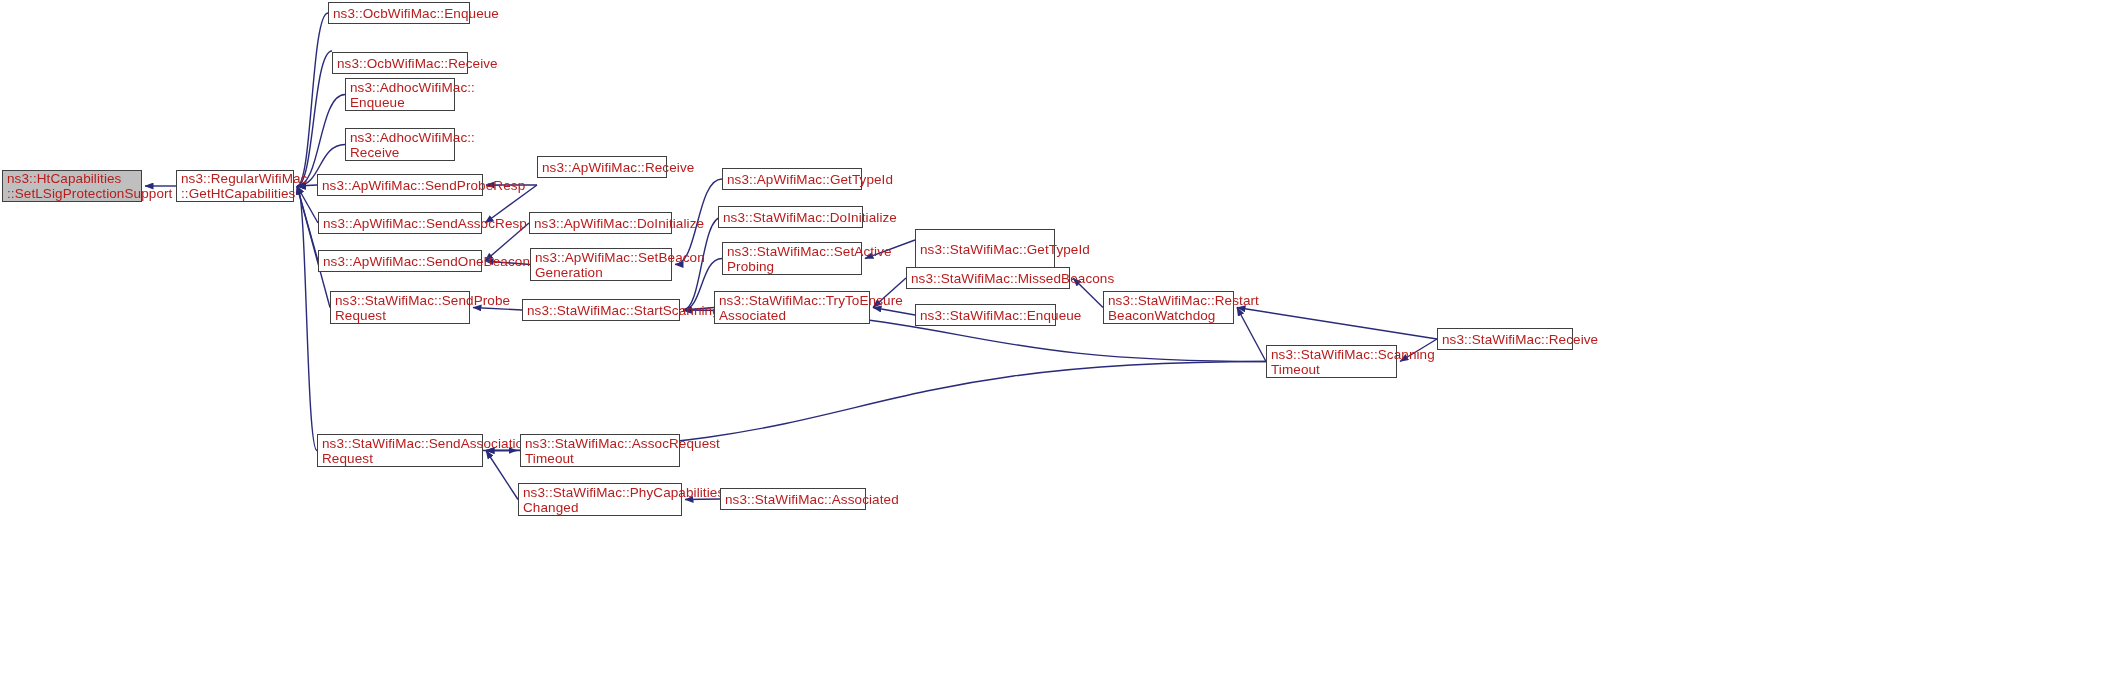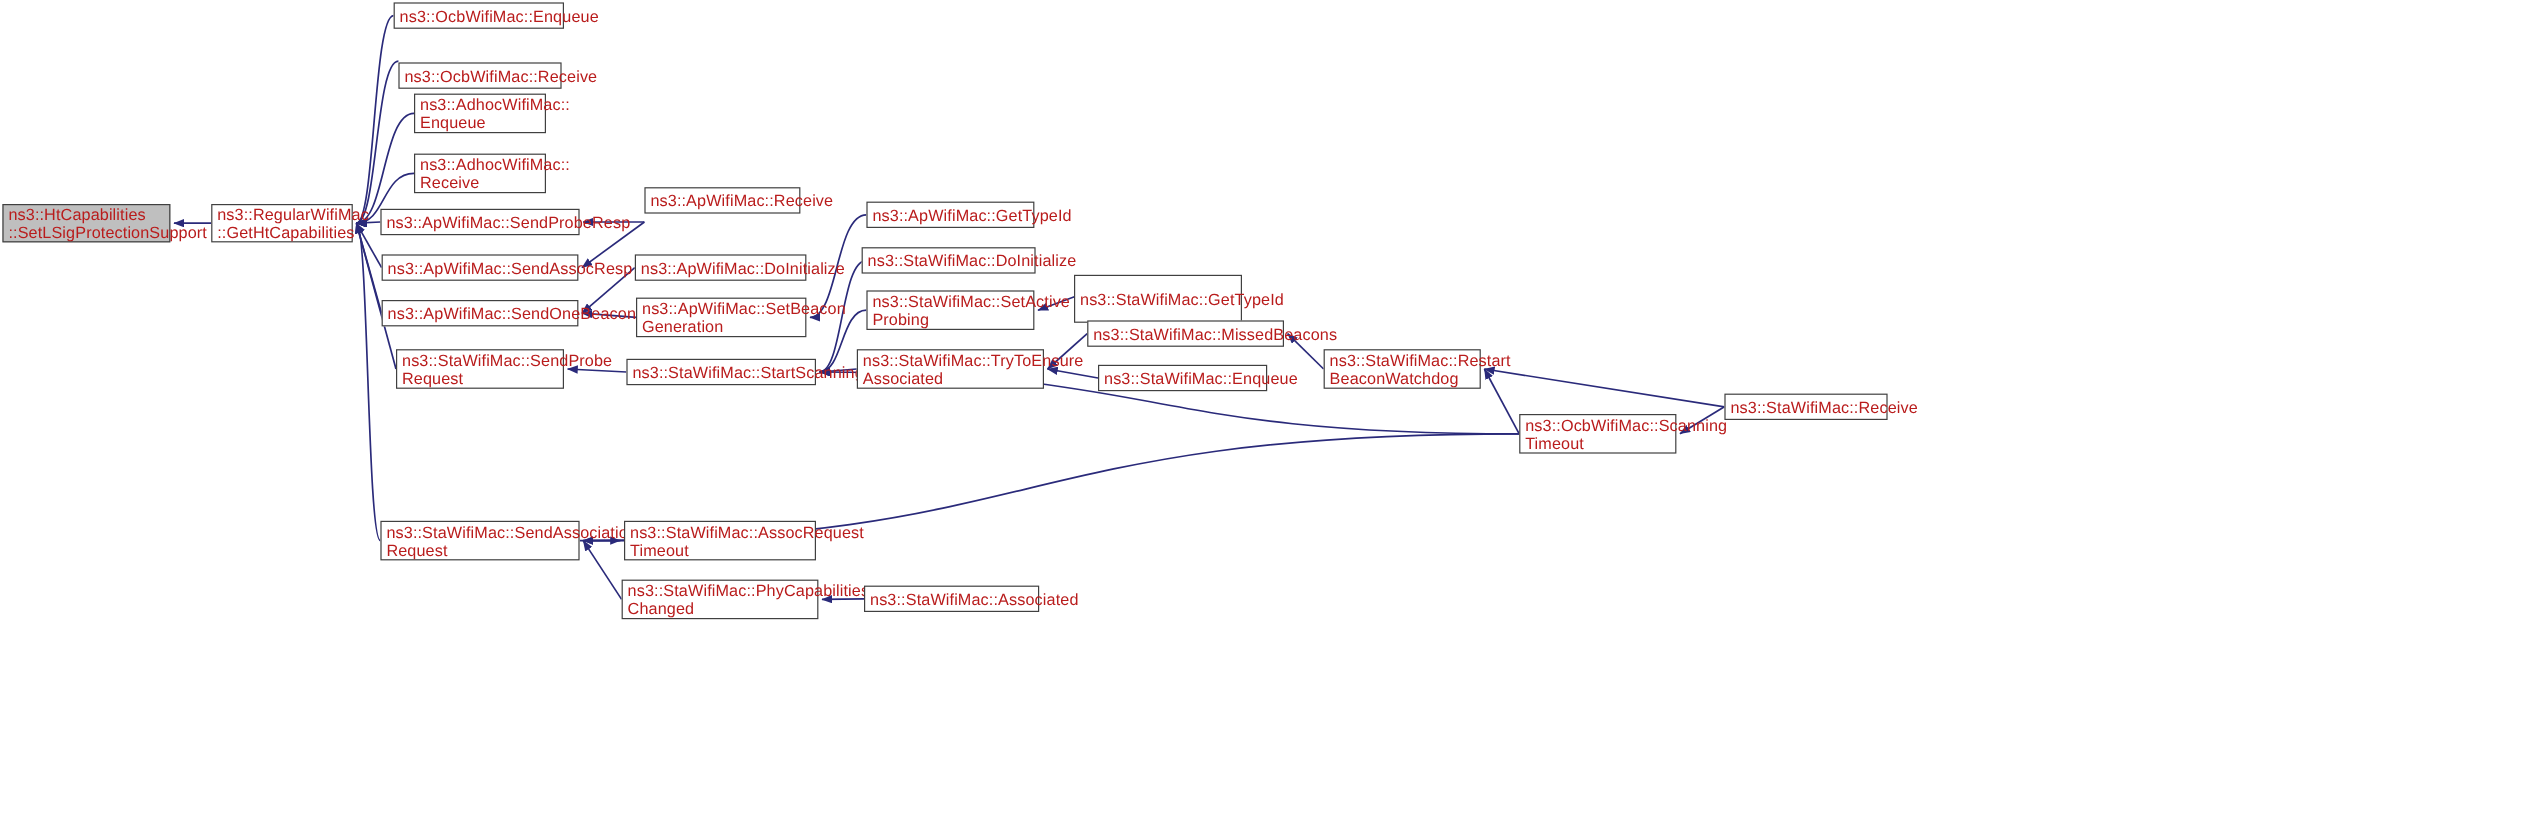--- a/index.html
+++ b/index.html
@@ -112,26 +112,26 @@
       <div class="node" style="left: 529px; top: 212px; width: 143px; height: 22px;"><span>ns3::ApWifiMac::DoInitialize</span></div>
       <div class="node" style="left: 530px; top: 248px; width: 142px; height: 33px;"><span>ns3::ApWifiMac::SetBeacon
 Generation</span></div>
       <div class="node" style="left: 522px; top: 299px; width: 158px; height: 22px;"><span>ns3::StaWifiMac::StartScanning</span></div>
       <div class="node" style="left: 722px; top: 168px; width: 140px; height: 22px;"><span>ns3::ApWifiMac::GetTypeId</span></div>
       <div class="node" style="left: 694px; top: 206px; width: 145px; height: 22px; margin-left: 24px;"><span>ns3::StaWifiMac::DoInitialize</span></div>
       <div class="node" style="left: 722px; top: 242px; width: 140px; height: 33px;"><span>ns3::StaWifiMac::SetActive
 Probing</span></div>
       <div class="node" style="left: 714px; top: 291px; width: 156px; height: 33px;"><span>ns3::StaWifiMac::TryToEnsure
 Associated</span></div>
-      <div class="node" style="left: 895px; top: 229px; width: 140px; height: 40px;"><span>ns3::StaWifiMac::GetTypeId</span></div>
+      <div class="node" style="left: 915px; top: 229px; width: 140px; height: 40px;"><span>ns3::StaWifiMac::GetTypeId</span></div>
       <div class="node" style="left: 906px; top: 267px; width: 164px; height: 22px;"><span>ns3::StaWifiMac::MissedBeacons</span></div>
       <div class="node" style="left: 915px; top: 304px; width: 141px; height: 22px;"><span>ns3::StaWifiMac::Enqueue</span></div>
       <div class="node" style="left: 1103px; top: 291px; width: 131px; height: 33px;"><span>ns3::StaWifiMac::Restart
 BeaconWatchdog</span></div>
-      <div class="node" style="left: 1266px; top: 345px; width: 131px; height: 33px;"><span>ns3::OcbWifiMac::Scanning
+      <div class="node" style="left: 1266px; top: 345px; width: 131px; height: 33px;"><span>ns3::StaWifiMac::Scanning
 Timeout</span></div>
       <div class="node" style="left: 1437px; top: 328px; width: 136px; height: 22px;"><span>ns3::StaWifiMac::Receive</span></div>
       <div class="node" style="left: 317px; top: 434px; width: 166px; height: 33px;"><span>ns3::StaWifiMac::SendAssociation
 Request</span></div>
       <div class="node" style="left: 520px; top: 434px; width: 160px; height: 33px;"><span>ns3::StaWifiMac::AssocRequest
 Timeout</span></div>
       <div class="node" style="left: 518px; top: 483px; width: 164px; height: 33px;"><span>ns3::StaWifiMac::PhyCapabilities
 Changed</span></div>
       <div class="node" style="left: 720px; top: 488px; width: 146px; height: 22px;"><span>ns3::StaWifiMac::Associated</span></div>
     </div>

